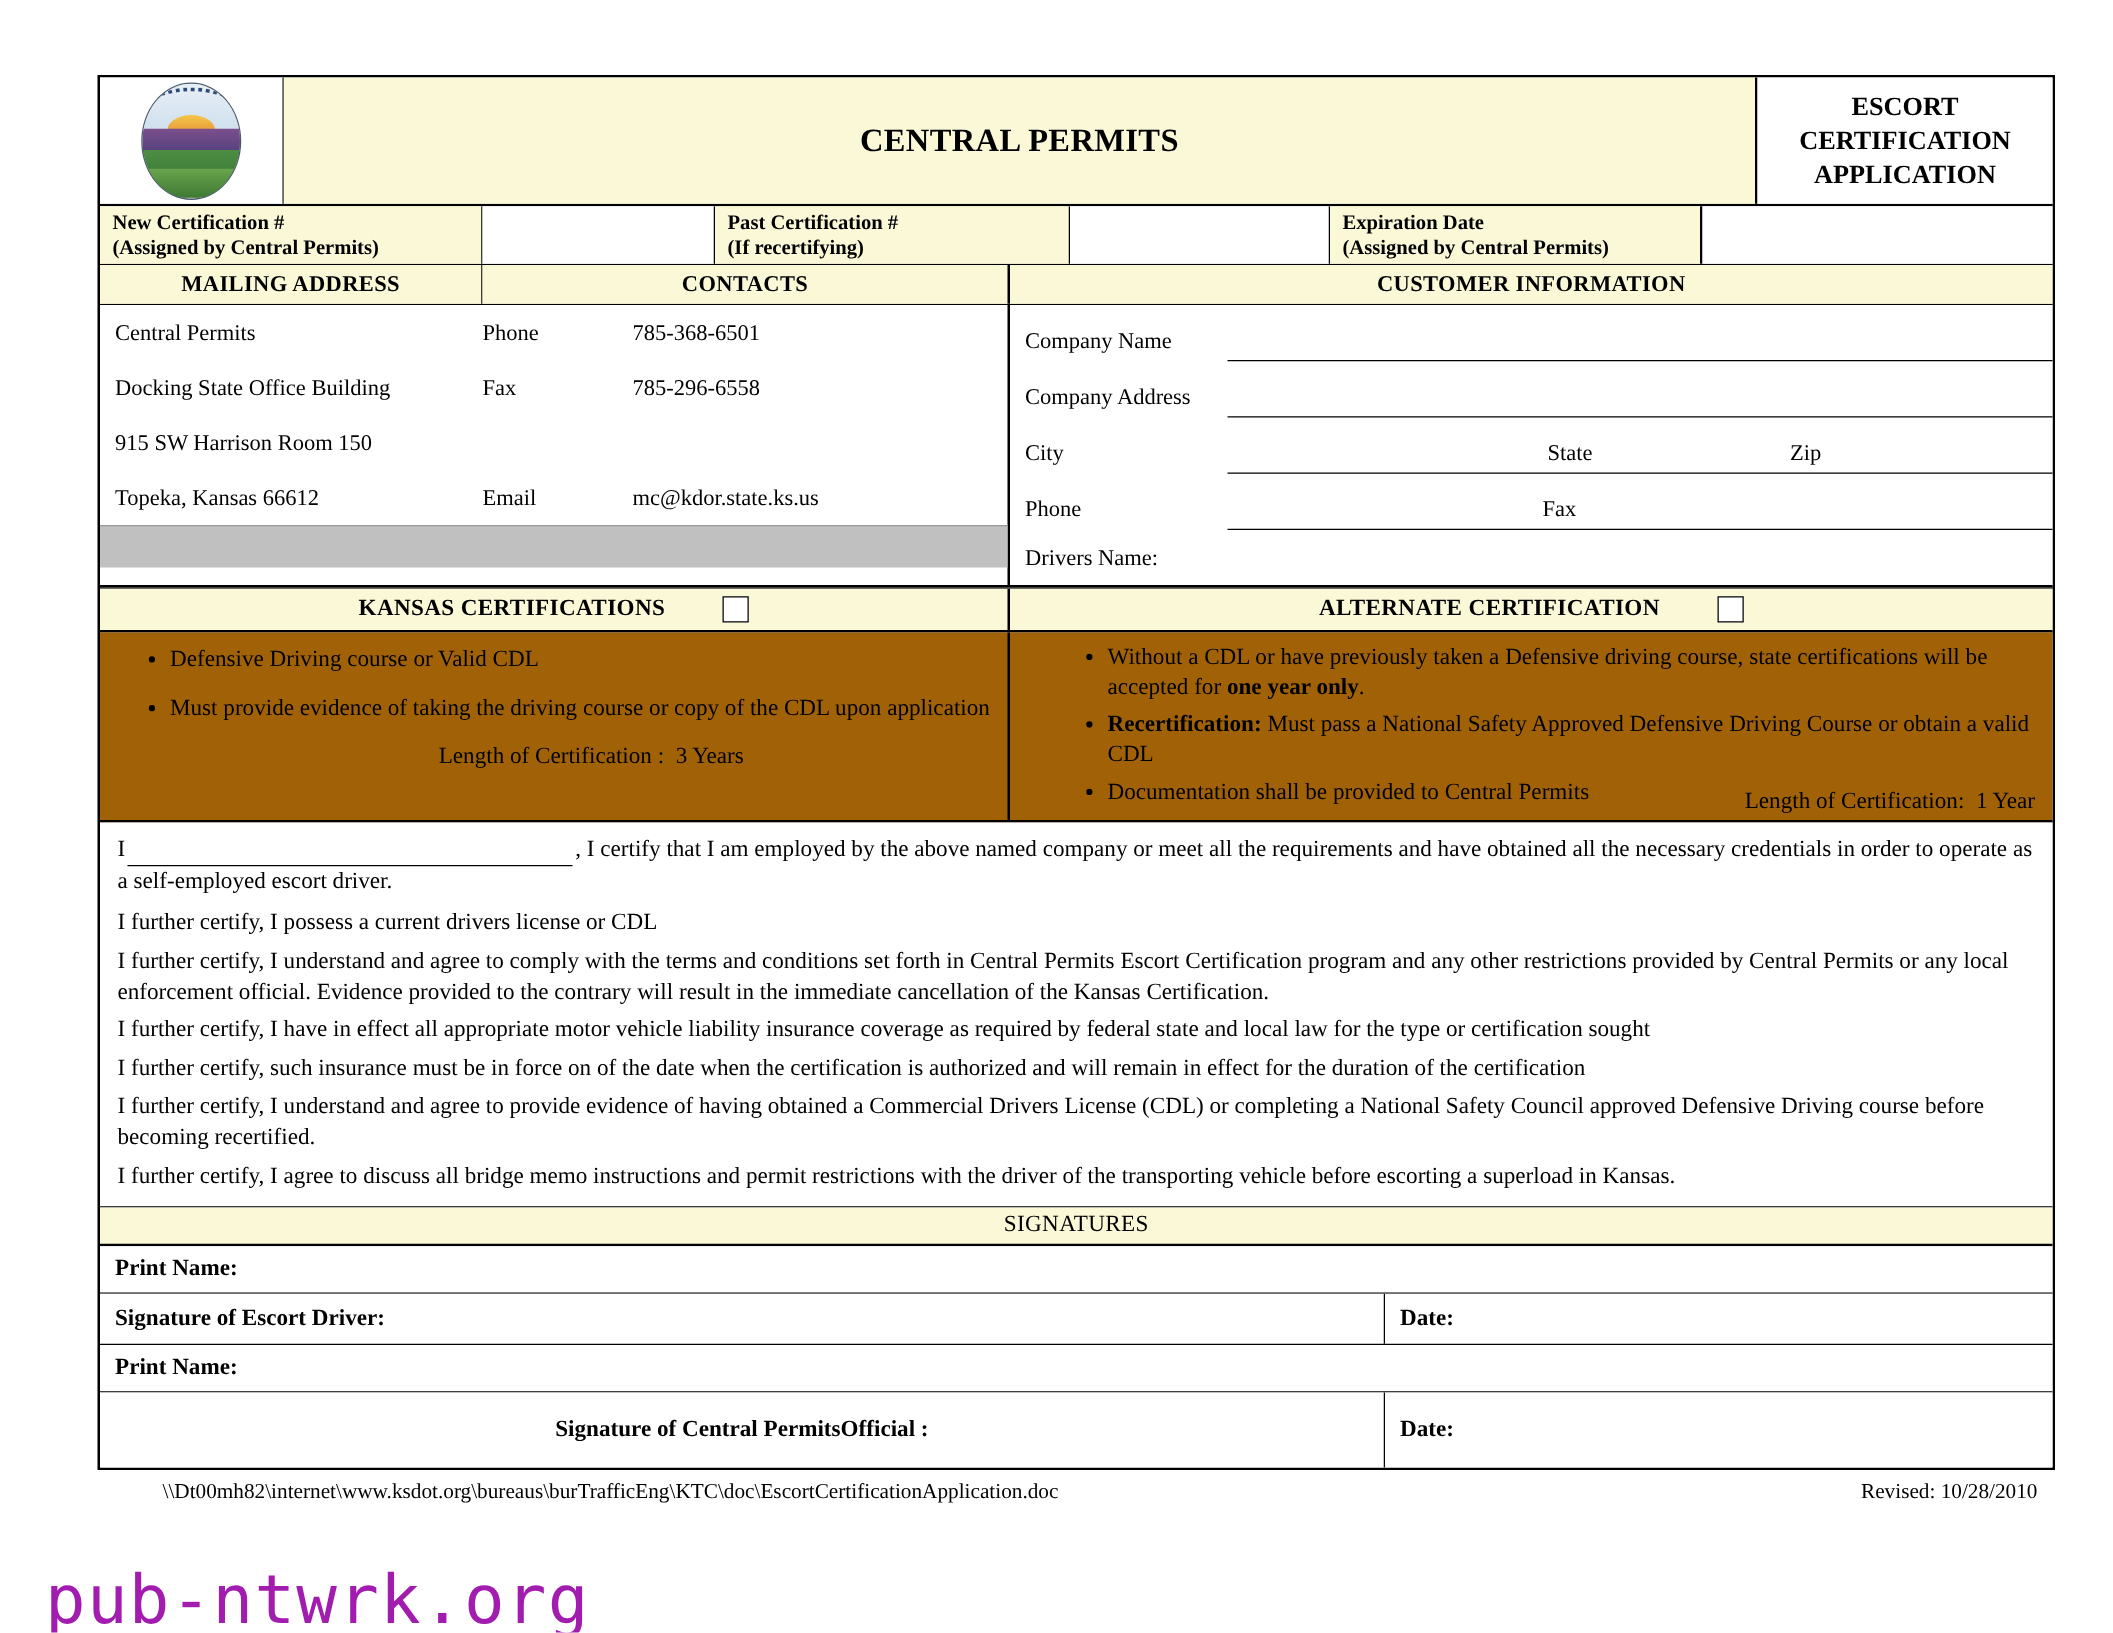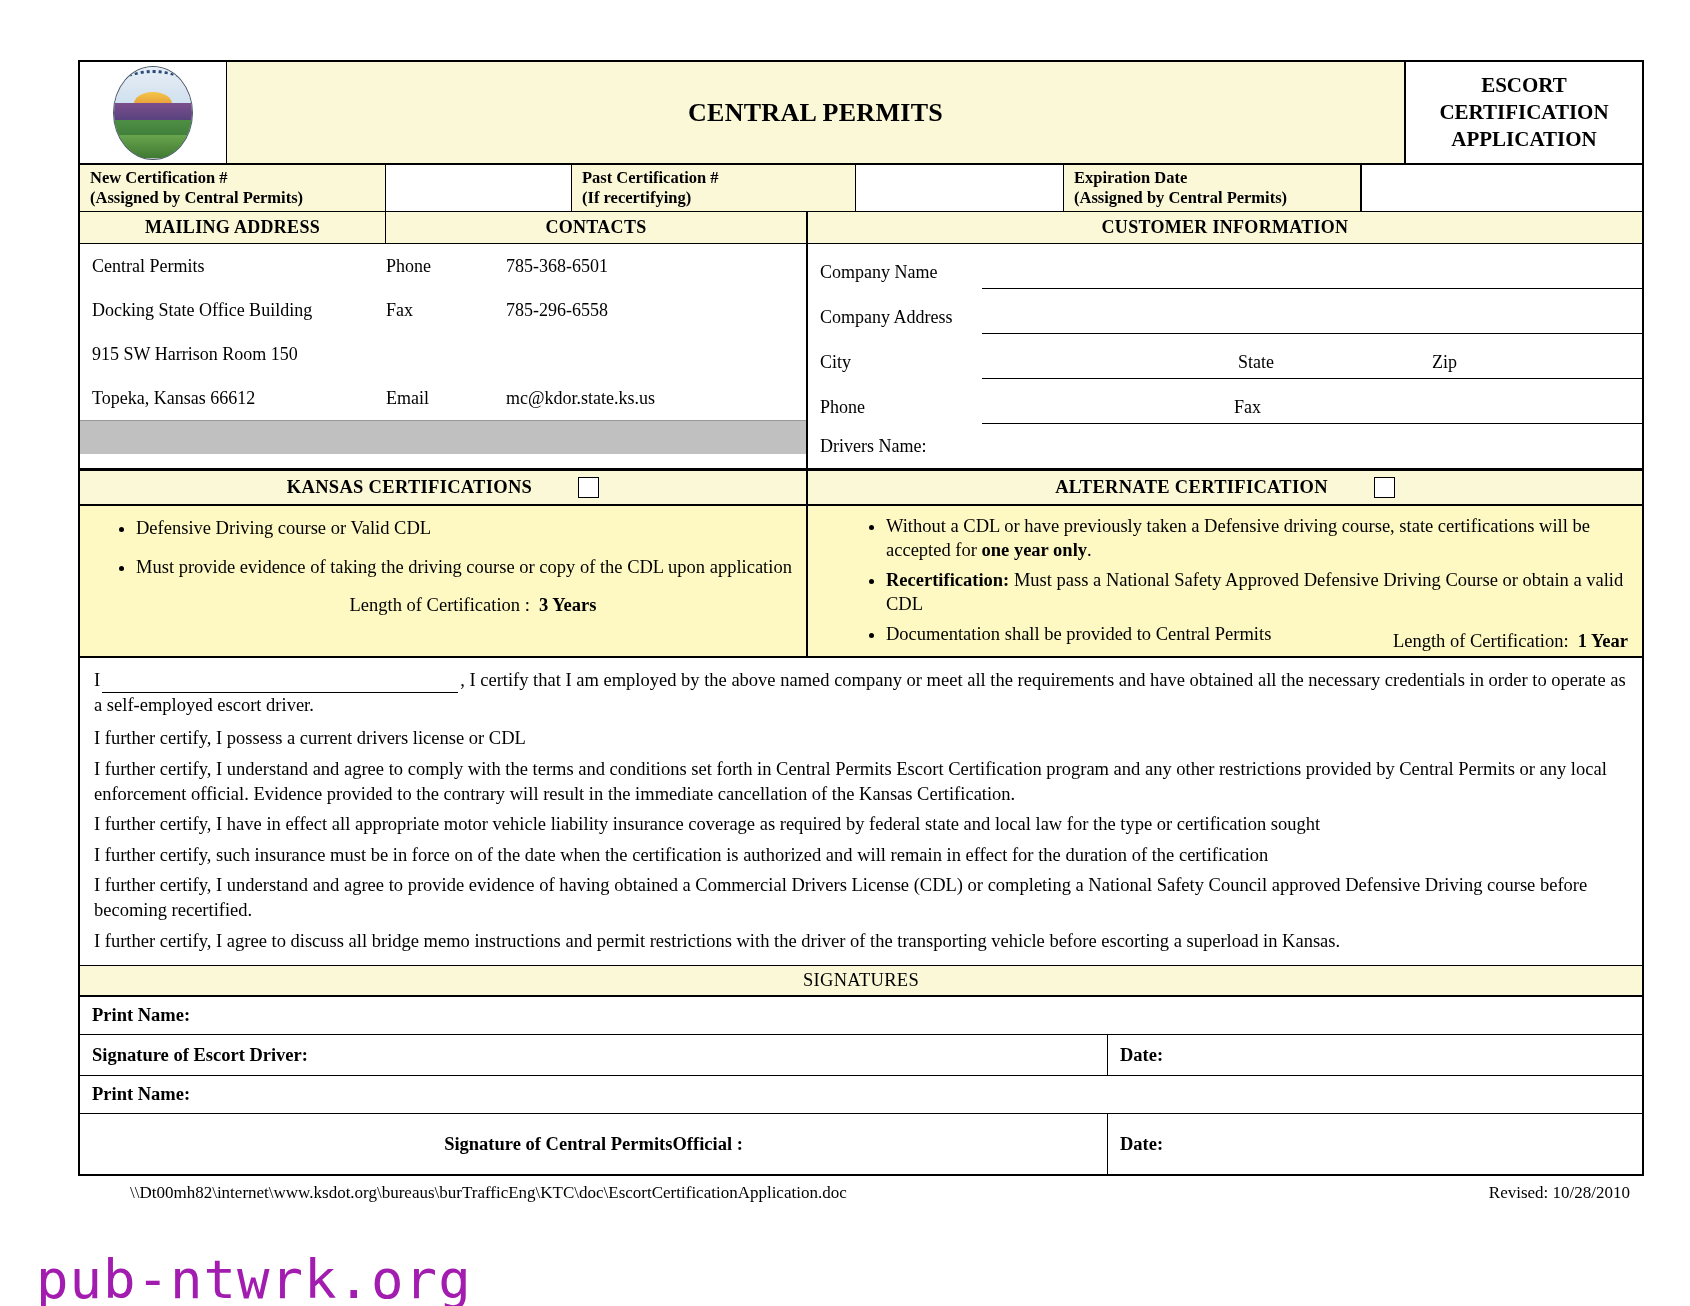--- a/index.html
+++ b/index.html
@@ -218,29 +218,29 @@
     border: 1.8px solid #000;
     background: #fff;
     display: inline-block;
   }
 
   
   .cert-body-row {
     display: flex;
     border-bottom: 2px solid #000;
     min-height: 144px;
-    background: #fef9c3;
+    background: #a16207;
   }
   .cb-left { width: 728px; border-right: 2px solid #000; box-sizing: border-box; padding: 10px 12px 4px 12px; position: relative; }
   .cb-right { flex: 1; box-sizing: border-box; padding: 8px 12px 4px 34px; position: relative; }
   ul.blist { margin: 0; padding: 0 0 0 44px; }
   ul.blist li { font-size: 18.5px; line-height: 1.3; margin-bottom: 15px; }
   .cb-right ul.blist li { margin-bottom: 6px; }
   .loc { font-size: 18.5px; text-align: center; }
-  .loc b { font-weight: bold; }
+  .loc b { font-weight: normal; }
   .loc-left { margin-top: 16px; padding-left: 60px; }
   .loc-right { position: absolute; right: 14px; bottom: 4px; }
 
   
   .para-block {
     background: #fff;
     padding: 10px 14px 12px 14px;
     border-bottom: 1px solid #000;
   }
   .para-block p {

